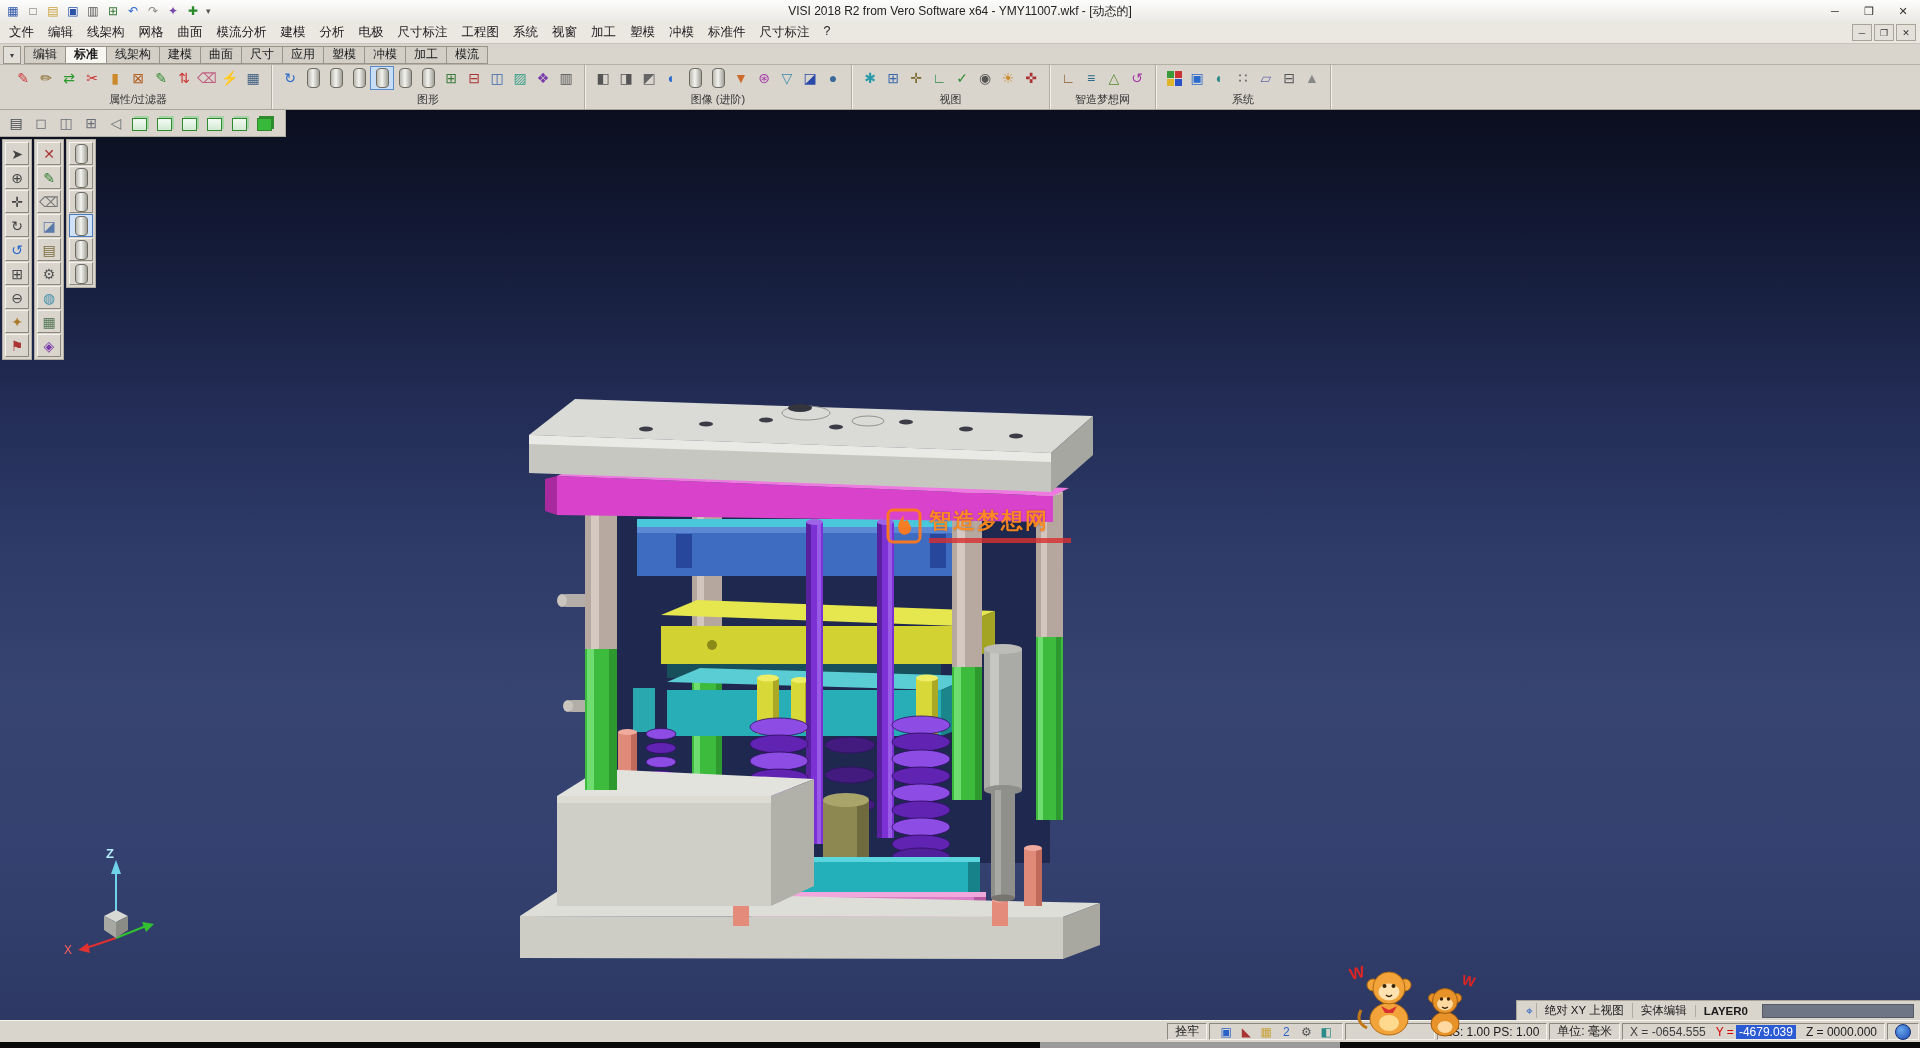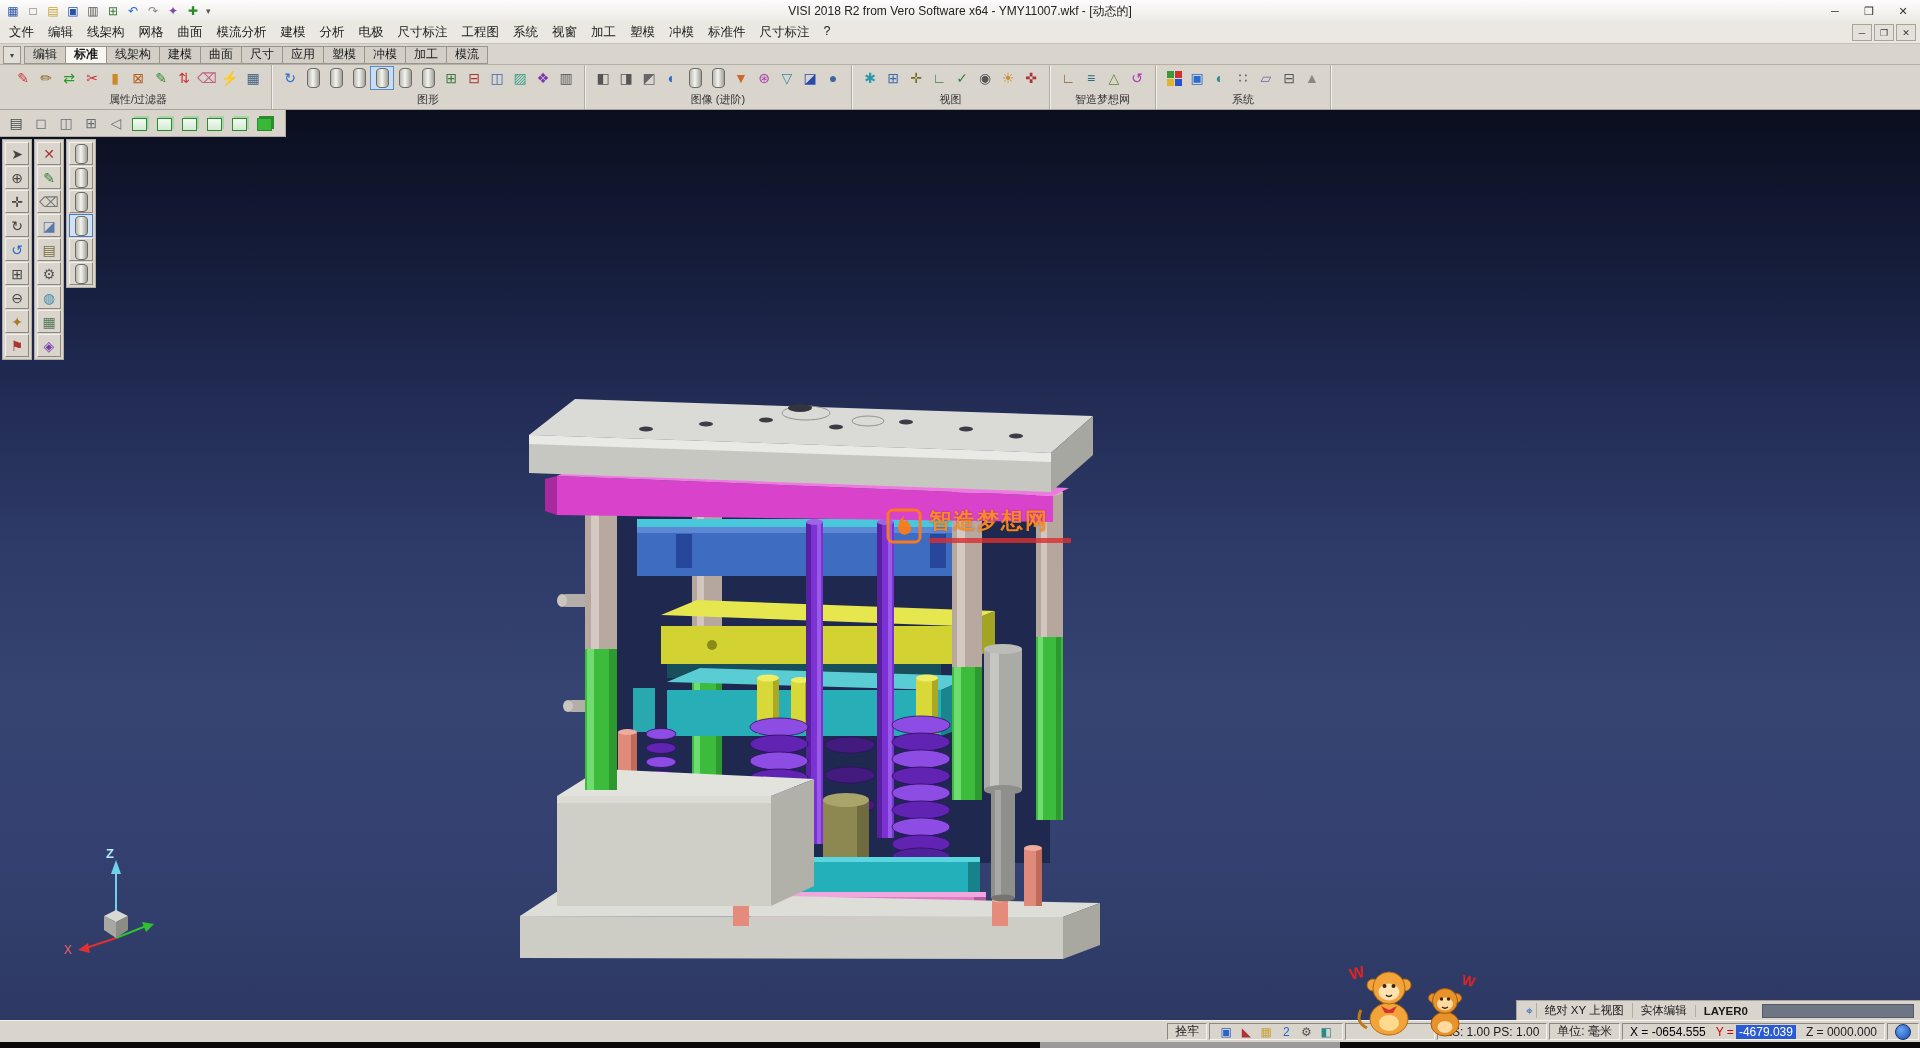--- a/index.html
+++ b/index.html
@@ -78,21 +78,21 @@
   .vs-item{padding:0 8px;border-left:1px solid #b2ada2;white-space:nowrap}
   .vs-item:first-of-type{border-left:none}
   .vs-layer{font-weight:bold}
   .vs-inset{width:150px;height:12px;background:#6e7686;border:1px solid #555c68;margin-left:6px}
   
   .statusbar{position:absolute;top:1020px;left:0;width:1920px;height:22px;background:#d9d5cd;
     border-top:1px solid #f4f2ec;display:flex;align-items:center;font-size:12px;z-index:10;box-sizing:border-box}
   .seg{height:17px;margin:0 1px;padding:0 7px;display:flex;align-items:center;gap:2px;
     border:1px solid;border-color:#8d887d #f4f2ec #f4f2ec #8d887d;white-space:nowrap;box-sizing:border-box}
   .seg.fill{flex:1;border:none}
-  .coord-x{color:#000000}
+  .coord-x{color:#404040}
   .coord-y-label{color:#d40000;margin-left:8px}
   .coord-y-value{background:#2a5ad4;color:#fff;padding:0 3px}
   .coord-z{color:#222;margin-left:8px}
   .globe{width:14px;height:14px;border-radius:50%;border:1px solid #12307a;
     background:radial-gradient(circle at 35% 35%,#6aa8f0,#1a4ab0)}
   
   .taskbar{position:absolute;top:1042px;left:0;width:1920px;height:6px;background:#0a0a0a;z-index:20}
   .tb-seg{position:absolute;left:1040px;top:0;width:300px;height:6px;background:#9a9a9a}
   
   .mascot{position:absolute;left:1345px;top:958px;width:135px;height:84px;z-index:40}

